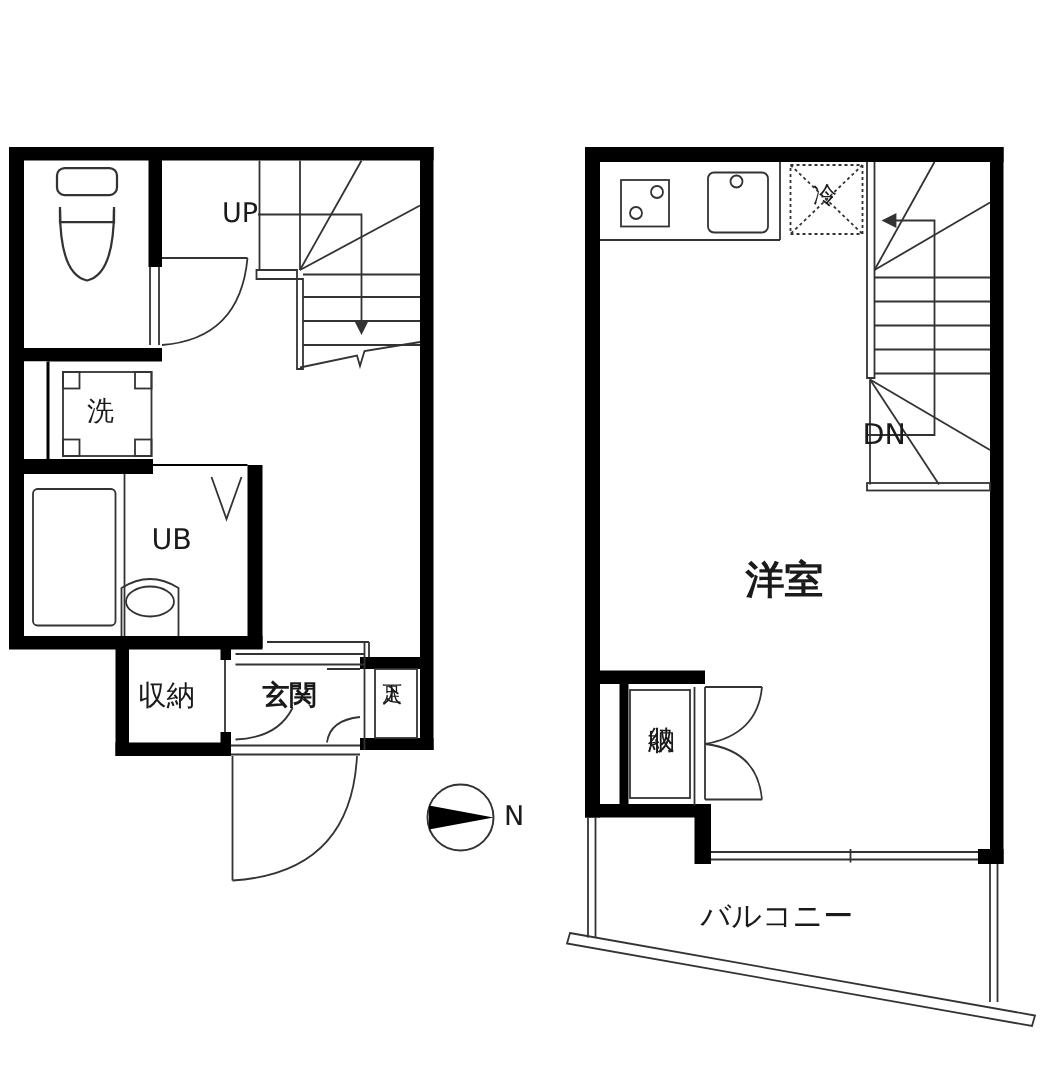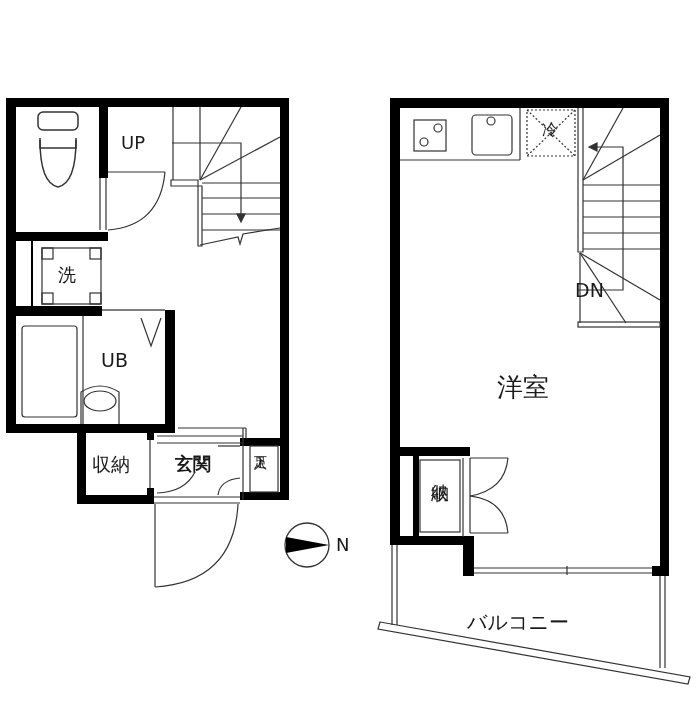--- a/index.html
+++ b/index.html
@@ -175,26 +175,26 @@
       <path d="M380 622 L690 677 L688 684 L378 629 Z"></path>
     </g>
   </g>
 
   <g>
     <circle cx="307" cy="545" r="22" fill="#fff" stroke="#333" stroke-width="1.3"></circle>
     <path d="M286 537 L329 545 L286 553 Z" fill="#000"></path>
   </g>
 </svg>
 
-<span class="lbl" style="left:121px;top:134px;font-size:18px;text-align:center;">UP</span>
+<span class="lbl" style="left:148px;top:134px;font-size:18px;text-align:center;">UP</span>
 <span class="lbl" style="left:58px;top:266px;font-size:18px;">洗</span>
 <span class="lbl" style="left:101px;top:351px;font-size:19px;">UB</span>
 <span class="lbl" style="left:92px;top:455px;font-size:19px;">収納</span>
 <span class="lbl" style="left:175px;top:455px;font-size:18px;font-weight:bold;">玄関</span>
 <span class="lbl vert" style="left:254px;top:446px;font-size:13px;">下足入</span>
 
 <span class="lbl" style="left:542px;top:122px;font-size:16px;">冷</span>
 <span class="lbl" style="left:537px;top:281px;font-size:19px;margin-left:38px;">DN</span>
-<span class="lbl" style="left:497px;top:374px;font-size:26px;">洋室</span>
+<span class="lbl" style="left:497px;top:374px;font-size:26px;font-weight:bold;">洋室</span>
 <span class="lbl vert" style="left:431px;top:470px;font-size:18px;">収納</span>
-<span class="lbl" style="left:467px;top:600px;font-size:20px;margin-top:12px;">バルコニー</span>
+<span class="lbl" style="left:467px;top:600px;font-size:20px;">バルコニー</span>
 
 <span class="lbl" style="left:336px;top:536px;font-size:18px;">N</span>
 
 </body></html>

